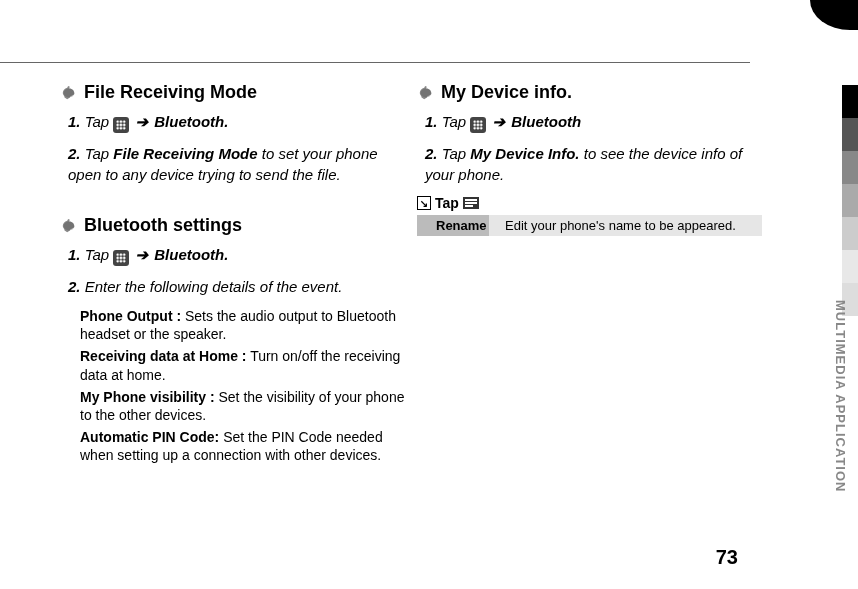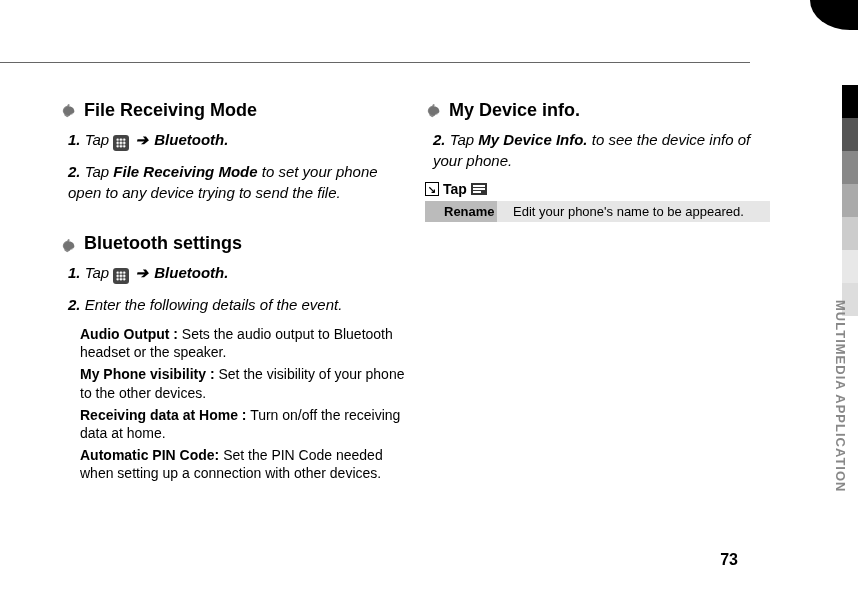--- a/index.html
+++ b/index.html
@@ -22,22 +22,22 @@
     .hr-top {
       position: absolute;
       top: 62px;
       left: 0;
       width: 750px;
       height: 1px;
       background: #666;
     }
     .columns {
       display: flex;
-      gap: 20px;
-      margin-top: 50px;
+      gap: 12px;
+      margin-top: 32px;
     }
     .col { width: 345px; }
     .section-title {
       font-size: 18px;
       font-weight: bold;
       display: flex;
       align-items: center;
       gap: 6px;
       margin-bottom: 8px;
     }
@@ -74,21 +74,21 @@
       background:
         radial-gradient(circle, #fff 1px, transparent 1.5px) 0 0/3.3px 3.3px;
     }
     .arrow { font-weight: bold; margin: 0 2px; }
     .detail {
       font-size: 14px;
       padding-left: 20px;
       margin-bottom: 4px;
       line-height: 1.3;
     }
-    .section-gap { margin-top: 30px; align-items: flex-end; }
+    .section-gap { margin-top: 30px; }
     .tip-row {
       font-size: 14px;
       font-weight: bold;
       display: flex;
       align-items: center;
       gap: 4px;
       margin-bottom: 4px;
       margin-top: 6px;
     }
     .tip-icon {
@@ -157,21 +157,21 @@
       writing-mode: vertical-rl;
       font-family: 'Arial Narrow', Arial, sans-serif;
       color: #888;
       font-weight: bold;
       transform: scaleX(1.05);
     }
     .page-num {
       position: absolute;
       bottom: 20px;
       right: 72px;
-      font-size: 16px;
+      font-size: 20px;
       font-weight: bold;
       margin-left: 48px;
     }
   </style>
 </head>
 <body>
 
 <div class="page">
   <div class="hr-top"></div>
   <div class="columns">
@@ -215,46 +215,53 @@
         <span>Tap</span>
         <span class="apps-icon"></span>
         <span class="arrow">➔</span>
         <span class="bold">Bluetooth.</span>
       </div>
       <div class="step">
         <span class="step-num">2.</span>
         <span>Enter the following details of the event.</span>
       </div>
       <div class="detail">
-        <span class="bold">Audio Output :</span>
+        <span class="bold">Phone Output :</span>
         <span>Sets the audio output to Bluetooth headset or the speaker.</span>
+      </div>
+      <div class="detail">
+        <span class="bold">Receiving data at Home :</span>
+        <span>Turn on/off the receiving data at home.</span>
       </div>
       <div class="detail">
         <span class="bold">My Phone visibility  :</span>
         <span>Set the visibility of your phone to the other devices.</span>
-      </div>
-      <div class="detail">
-        <span class="bold">Receiving data at Home :</span>
-        <span>Turn on/off the receiving data at home.</span>
       </div>
       <div class="detail">
         <span class="bold">Automatic PIN Code:</span>
         <span>Set the PIN Code needed when setting up a connection with other devices.</span>
       </div>
     </div>
 
     <div class="col">
       <div class="section-title">
         <span class="hand-icon">
           <svg viewBox="0 0 20 18">
               <path fill="#888" d="M3 9c0-3 2-5 5-6l1-2 2 1-1 2c3 0 6 2 6 6 0 1-5 2-5 4l-3 2-3-2c0-2-2-3-2-5z"></path>
               <path fill="#555" d="M4 9c0-3 3-5 6-5s6 2 6 5-3 5-6 5-6-2-6-5z" opacity="0.4"></path>
             </svg>
         </span>
         <span>My Device info.</span>
+      </div>
+      <div class="step">
+        <span class="step-num">1.</span>
+        <span>Tap</span>
+        <span class="apps-icon"></span>
+        <span class="arrow">➔</span>
+        <span class="bold">Bluetooth</span>
       </div>
       <div class="step">
         <span class="step-num">2.</span>
         <span>Tap</span>
         <span class="bold">My Device Info.</span>
         <span>to see the device info of your phone.</span>
       </div>
 
       <div class="tip-row">
         <span class="tip-icon">↘</span>

